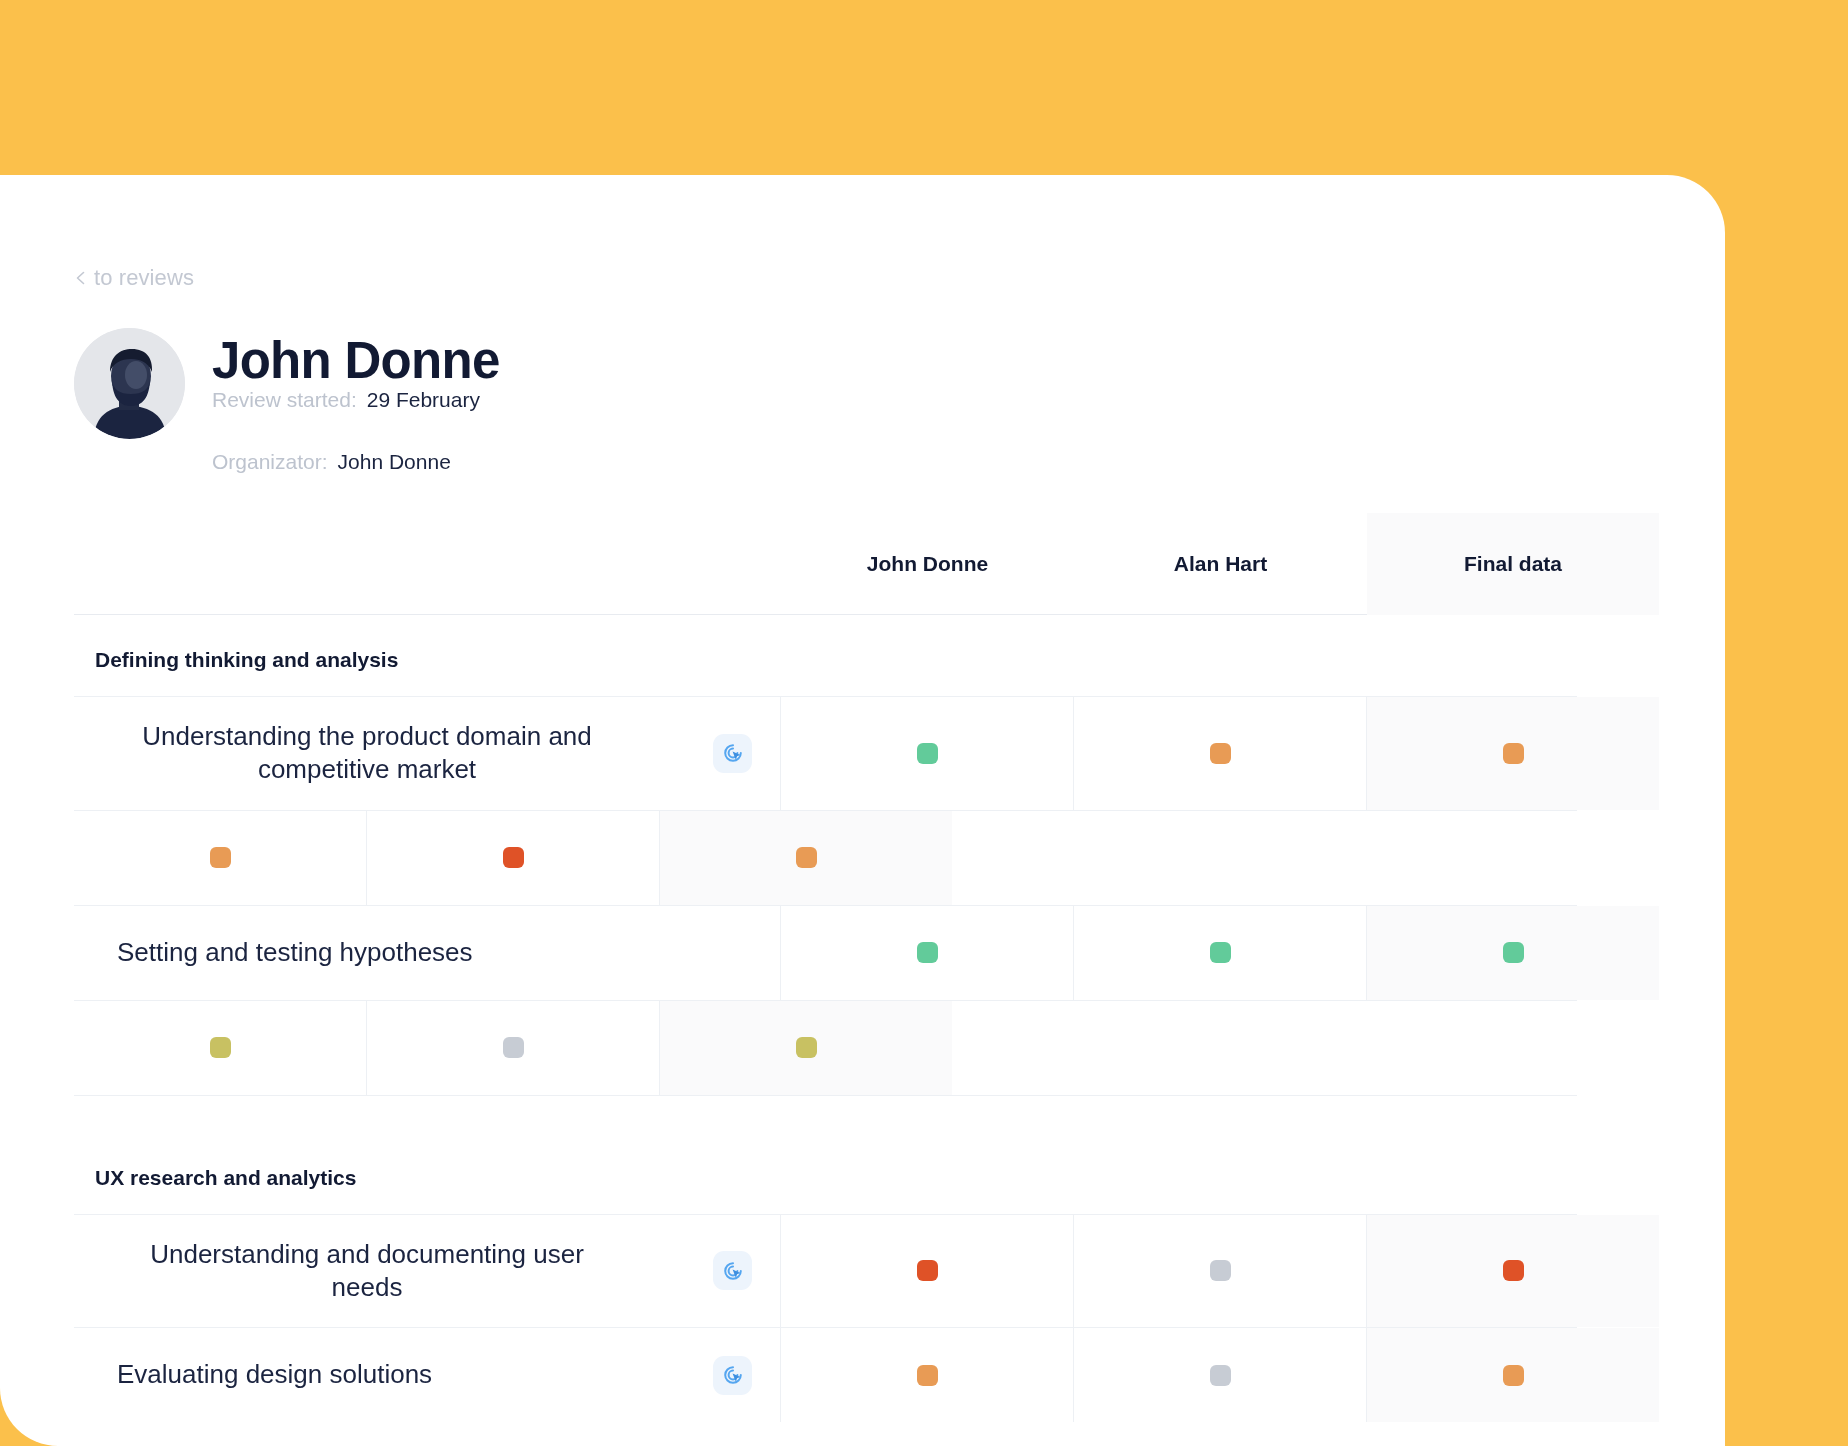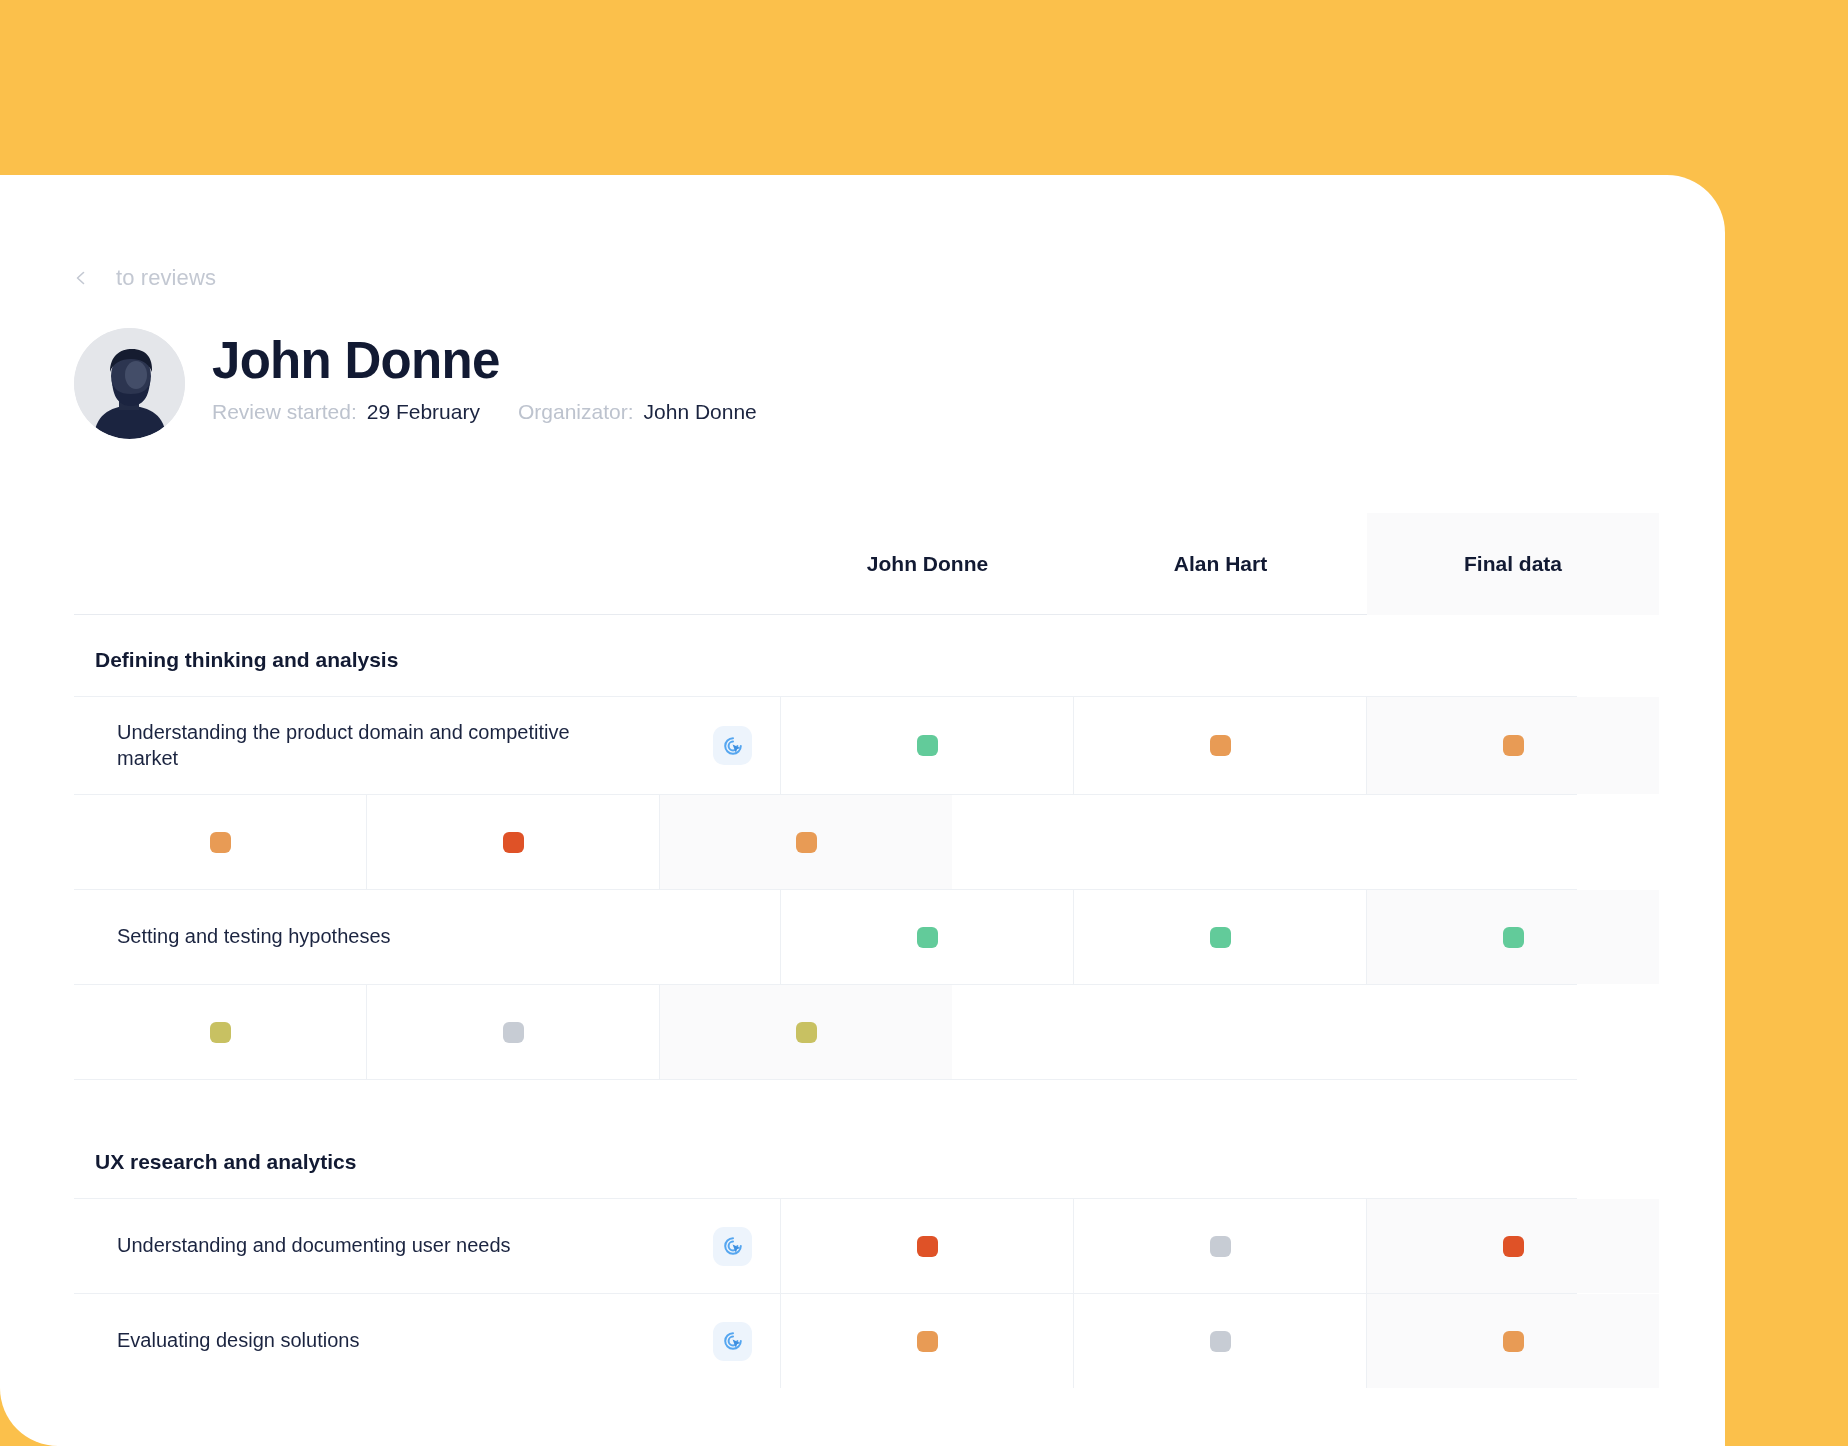--- a/index.html
+++ b/index.html
@@ -29,21 +29,21 @@
     overflow: hidden;
   }
 
   
   #back-link {
     position: absolute;
     left: 74px;
     top: 265px;
     display: flex;
     align-items: center;
-    gap: 28px;
+    gap: 6px;
     cursor: pointer;
   }
   #back-link .chev {
     width: 14px; height: 14px;
     display: block;
   }
   #back-link .chev svg { display: block; }
   #back-link .lbl {
     font-size: 22px;
     color: #C3C8D2;
@@ -75,25 +75,25 @@
 
   #person-name {
     font-size: 51px;
     font-weight: bold;
     color: #121A33;
     line-height: 1.05;
     letter-spacing: -0.7px;
   }
 
   #meta-row {
-    margin-top: 12px;
     display: flex;
     align-items: baseline;
     gap: 38px;
     font-size: 21px;
+    flex-direction: column;
   }
   .meta-item { display: flex; align-items: baseline; gap: 10px; }
   .meta-label { color: #BDC3CE; }
   .meta-value { color: #1B2440; font-weight: 500; }
 
   
   #skills-table {
     position: absolute;
     left: 74px;
     top: 513px;
@@ -135,24 +135,25 @@
 
   .skill-row .c-name {
     display: flex;
     align-items: center;
     justify-content: space-between;
     padding: 23px 28px 23px 43px;
     border-right: 1px solid #EDF0F4;
     min-height: 94px;
   }
   .skill-label {
-    font-size: 20px;
+    font-size: 26px;
     color: #1B2440;
     line-height: 1.28;
     max-width: 500px;
+    text-align: center;
   }
 
   .info-badge {
     width: 39px; height: 39px;
     border-radius: 11px;
     background: #EDF4FC;
     display: flex;
     align-items: center;
     justify-content: center;
     flex: 0 0 auto;

